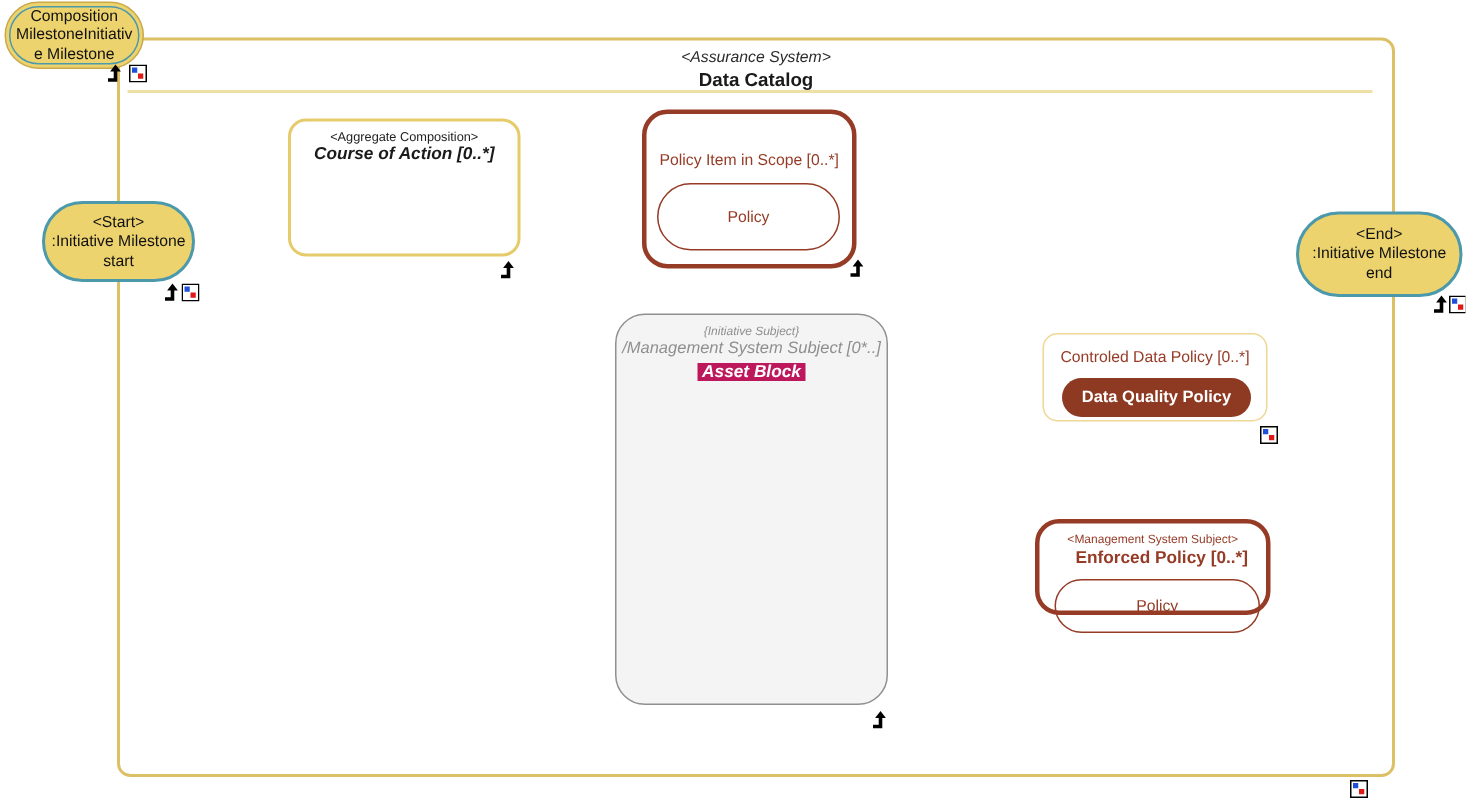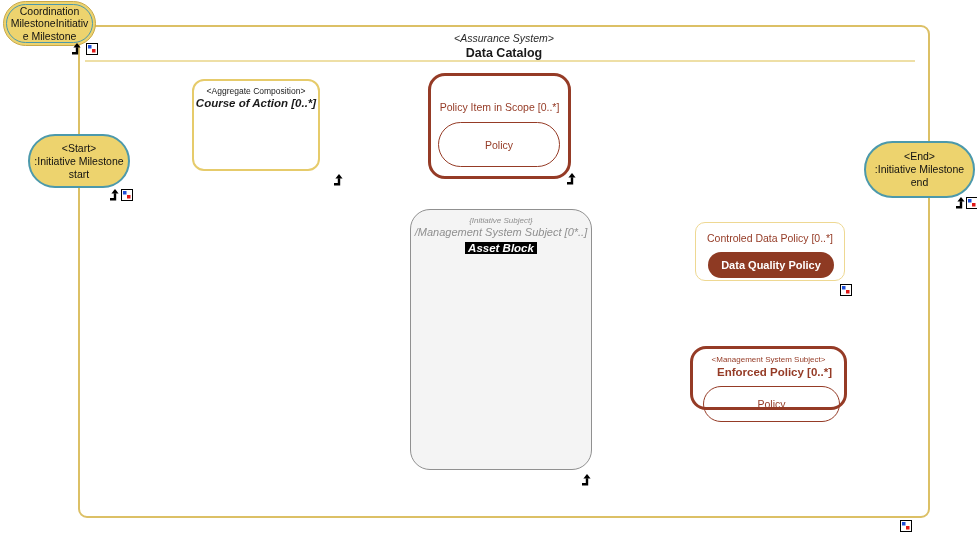--- a/index.html
+++ b/index.html
@@ -40,21 +40,21 @@
     position: absolute; left: 2px; top: 2px; right: 2px; bottom: 2px;
     border: 1.8px solid #4c99ab; border-radius: 20px;
     display: flex; flex-direction: column; align-items: center; justify-content: center;
     text-align: center; font-size: 10.5px; line-height: 12.5px; color: #111;
   }
   .start-ms { left: 28px; top: 134px; width: 102px; height: 54px; border-radius: 27px; }
   .end-ms  { left: 864px; top: 141px; width: 111px; height: 57px; border-radius: 29px; }
 
   
   .coa {
-    left: 192px; top: 79px; width: 128px; height: 92px;
+    left: 192px; top: 79px; width: 155px; height: 92px;
     background: #fff; border: 2px solid #e6cb6b; border-radius: 12px;
     text-align: center; padding-top: 5px;
   }
   .coa-stereo { font-size: 8.5px; color: #222; }
   .coa-name { font-size: 11.5px; font-weight: bold; font-style: italic; margin-top: 1px; }
   .coa-child {
     position: absolute; left: 15px; top: 34px; width: 123px; height: 49px;
     background: #edd36e; border: 1.5px solid #dfc35c; border-radius: 25px;
     display: flex; align-items: center; justify-content: center;
     font-size: 11.5px; font-weight: bold; font-style: italic; line-height: 14px;
@@ -77,21 +77,21 @@
   
   .asset {
     left: 410px; top: 209px; width: 182px; height: 261px;
     background: #f4f4f4; border: 1.5px solid #909090; border-radius: 20px;
     text-align: center; padding-top: 6px; color: #8f8f8f;
   }
   .asset-stereo { font-size: 8px; font-style: italic; }
   .asset-name { font-size: 11px; font-style: italic; margin-top: 1px; }
   .asset-selected {
     display: inline-block; margin-top: 1px; padding: 0 3px;
-    background: #000000; color: #ffffff;
+    background: #be185d; color: #ffffff;
     font-size: 11.5px; font-weight: bold; font-style: italic;
   }
 
   
   .cdp {
     left: 695px; top: 222px; width: 150px; height: 59px;
     background: #fff; border: 1.5px solid #eed892; border-radius: 10px;
     text-align: center; color: #953b26;
   }
   .cdp-name { margin-top: 9px; font-size: 10.5px; }
@@ -124,21 +124,21 @@
 <div class="abs sys-container">
   <div class="sys-title">
     <div class="sys-stereotype">&lt;Assurance System&gt;</div>
     <div class="sys-name">Data Catalog</div>
   </div>
 </div>
 <div class="abs sys-sep"></div>
 
 <div class="abs coord-outer">
   <div class="coord-inner">
-    <span>Coordination</span>
+    <span>Composition</span>
     <span>MilestoneInitiativ</span>
     <span>e Milestone</span>
   </div>
 </div>
 <span class="abs icon" style="left:70px; top:42px;">
   <svg width="13" height="13" viewBox="0 0 13 13">
       <path d="M2 11.3 H7 V5.3" fill="none" stroke="#000" stroke-width="2.4"></path>
       <path d="M3.4,5.6 10.6,5.6 7,1 Z" fill="#000"></path>
     </svg>
 </span>

